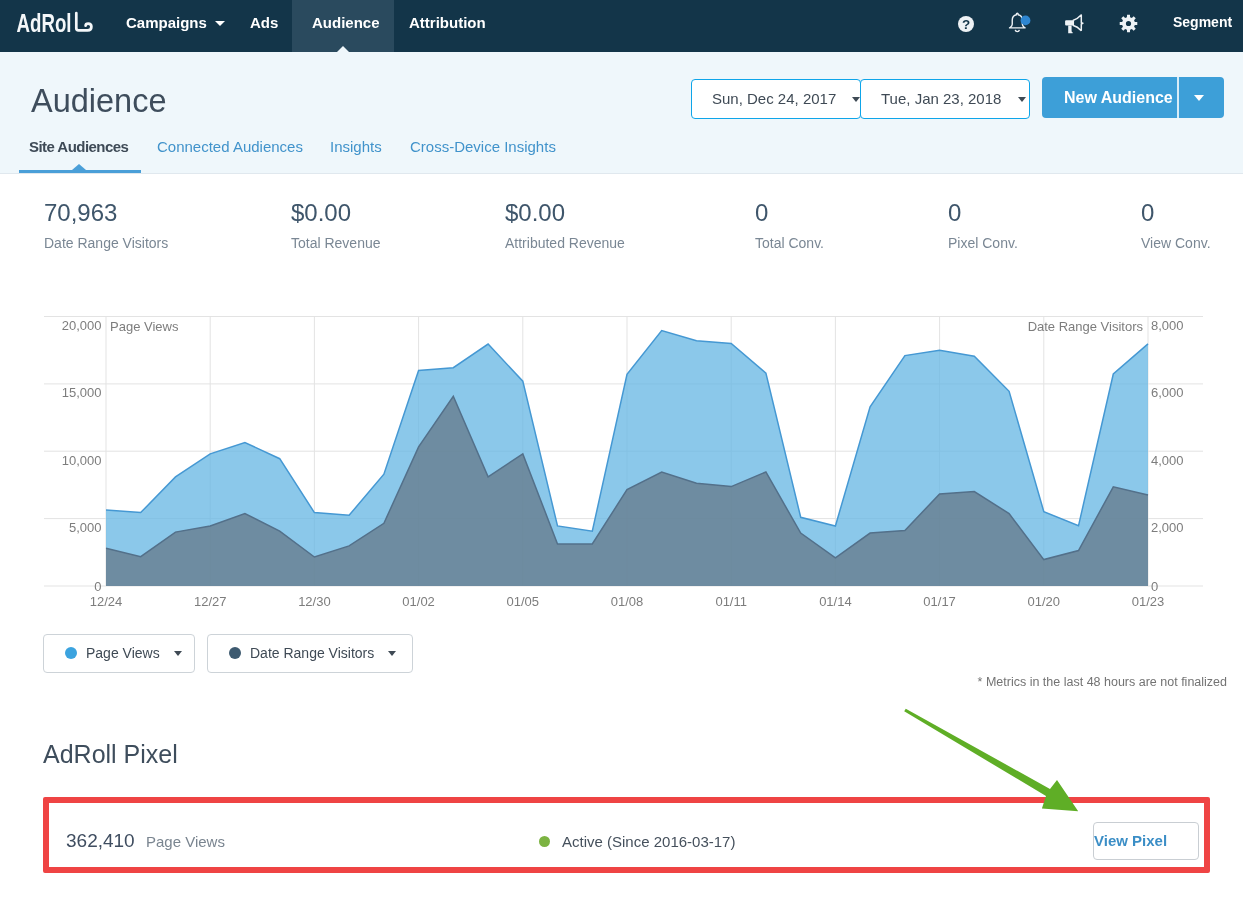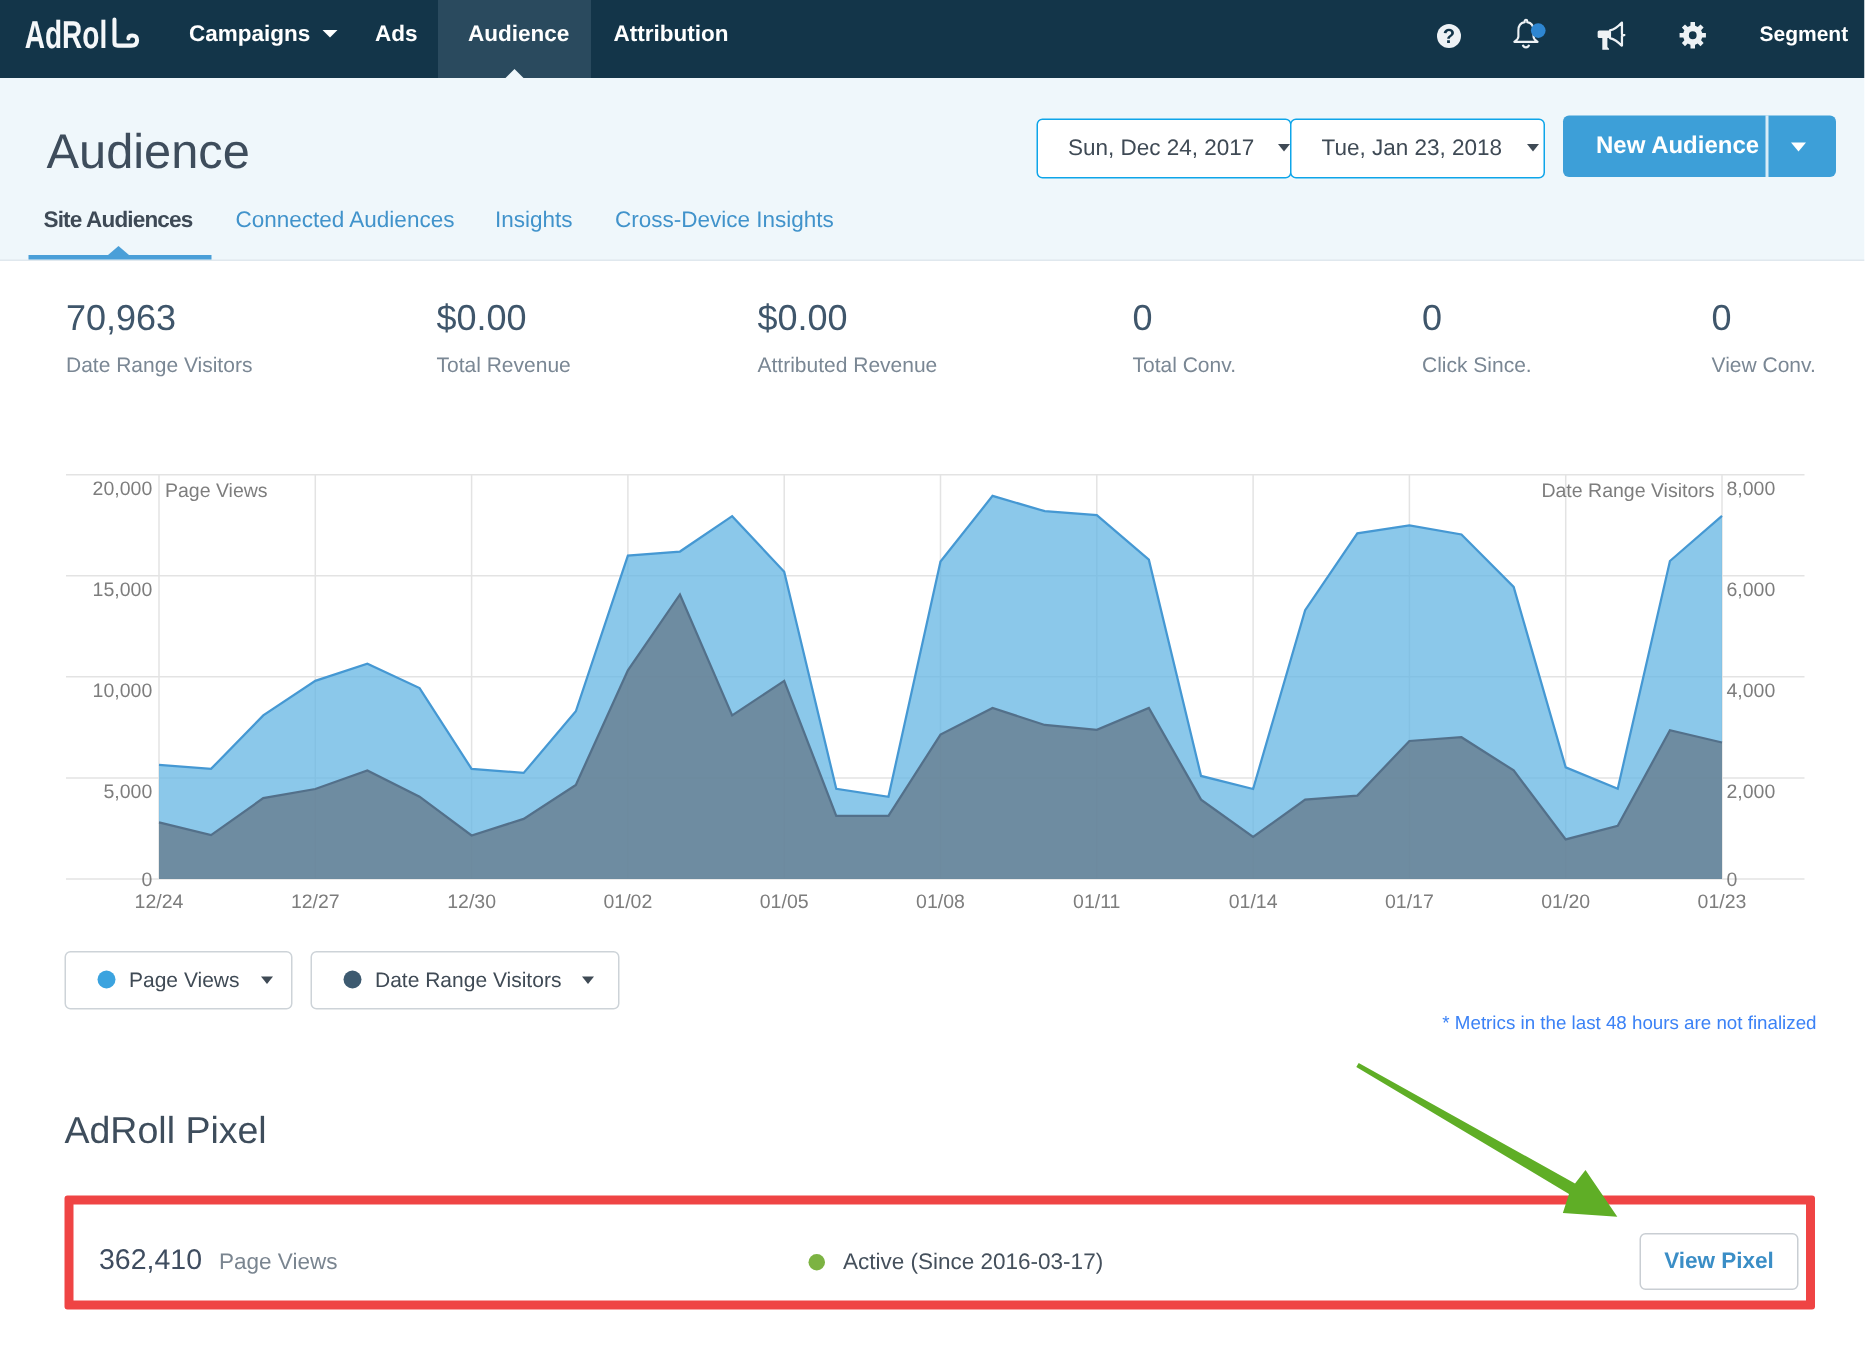--- a/index.html
+++ b/index.html
@@ -16,24 +16,24 @@
 .tab { position:absolute; top:138px; font-size:15px; }
 .tabact { color:#3e4a56; font-weight:bold; letter-spacing:-0.55px; }
 .tablnk { color:#4193cb; }
 .underline { position:absolute; left:19px; top:170px; width:122px; height:3px; background:#4a9fd8; }
 .unotch { position:absolute; left:72px; top:164px; width:0; height:0; border-left:7px solid transparent; border-right:7px solid transparent; border-bottom:6px solid #4a9fd8; }
 .statval { position:absolute; top:199px; font-size:24px; color:#3f566b; }
 .statlab { position:absolute; top:235px; font-size:14px; color:#7a8794; }
 .legbox { position:absolute; top:634px; height:39px; background:#fff; border:1px solid #cdd3d8; border-radius:4px; line-height:37px; font-size:14px; color:#3f4a55; }
 .dot { display:inline-block; width:12px; height:12px; border-radius:50%; vertical-align:middle; margin-top:-2px; }
 .caret { display:inline-block; width:0; height:0; border-left:4.5px solid transparent; border-right:4.5px solid transparent; border-top:5px solid #3f4a55; vertical-align:middle; margin-left:14px; margin-top:-1px; }
-.note { position:absolute; top:675px; right:32px; font-size:12.5px; color:#3b82f6; }
+.note { position:absolute; top:675px; right:16px; font-size:12.5px; color:#737373; }
 h2 { position:absolute; left:43px; top:740px; font-size:25px; font-weight:normal; color:#3e4d5c; }
 .card { position:absolute; left:43px; top:797px; width:1167px; height:76px; background:#fff; border:6px solid #ef4444; border-radius:2px; }
-.viewbtn { position:absolute; left:1044px; top:19px; width:106px; height:38px; border:1px solid #c9ced3; border-radius:4px; color:#3b8ec6; font-size:15px; font-weight:bold; text-align:center; line-height:36px; background:#fff; }
+.viewbtn { position:absolute; left:1044px; top:19px; width:106px; height:38px; border:1px solid #c9ced3; border-radius:4px; color:#3b8ec6; font-size:15px; font-weight:bold; text-align:left; line-height:36px; background:#fff; }
 </style></head>
 <body>
 <div class="nav"></div>
 <div class="activetab"></div>
 <div class="notch"></div>
 <svg class="logo" style="left:8px;top:8px" width="92" height="36" viewBox="0 0 92 36">
   <text x="8.5" y="23.7" font-family="Liberation Sans" font-size="26" font-weight="bold" fill="#f4f7f9" textLength="55" lengthAdjust="spacingAndGlyphs">AdRol</text>
   <path d="M 68.3 5 L 68.3 20.3 Q 68.3 22.4 70.5 22.4 L 79.5 22.4 Q 83.4 22.4 83.4 18.8 Q 83.4 15.6 80.2 15.6 Q 77.6 15.6 77.6 17.7" stroke="#f4f7f9" stroke-width="2.7" fill="none" stroke-linecap="round" stroke-linejoin="round"></path>
 </svg>
 <div class="navitem" style="left:126px">Campaigns <span style="display:inline-block;width:0;height:0;border-left:5px solid transparent;border-right:5px solid transparent;border-top:5.5px solid #fff;vertical-align:middle;margin-left:4px;margin-top:-2px"></span></div>
@@ -77,21 +77,21 @@
 
 <div class="statval" style="left:44px">70,963</div>
 <div class="statlab" style="left:44px">Date Range Visitors</div>
 <div class="statval" style="left:291px">$0.00</div>
 <div class="statlab" style="left:291px">Total Revenue</div>
 <div class="statval" style="left:505px">$0.00</div>
 <div class="statlab" style="left:505px">Attributed Revenue</div>
 <div class="statval" style="left:755px">0</div>
 <div class="statlab" style="left:755px">Total Conv.</div>
 <div class="statval" style="left:948px">0</div>
-<div class="statlab" style="left:948px">Click Since.</div>
+<div class="statlab" style="left:948px">Pixel Conv.</div>
 <div class="statval" style="left:1141px">0</div>
 <div class="statlab" style="left:1141px">View Conv.</div>
 
 <svg width="1243" height="620" viewBox="0 0 1243 620" style="position:absolute;left:0;top:0">
 <style>.axlab{font-family:"Liberation Sans",sans-serif;font-size:13px;fill:#7d7d7d}</style>
 <line x1="44" y1="586.0" x2="1203" y2="586.0" stroke="#e3e3e3" stroke-width="1"></line>
     <line x1="44" y1="518.6" x2="1203" y2="518.6" stroke="#e3e3e3" stroke-width="1"></line>
     <line x1="44" y1="451.2" x2="1203" y2="451.2" stroke="#e3e3e3" stroke-width="1"></line>
     <line x1="44" y1="383.9" x2="1203" y2="383.9" stroke="#e3e3e3" stroke-width="1"></line>
     <line x1="44" y1="316.5" x2="1203" y2="316.5" stroke="#e3e3e3" stroke-width="1"></line>

